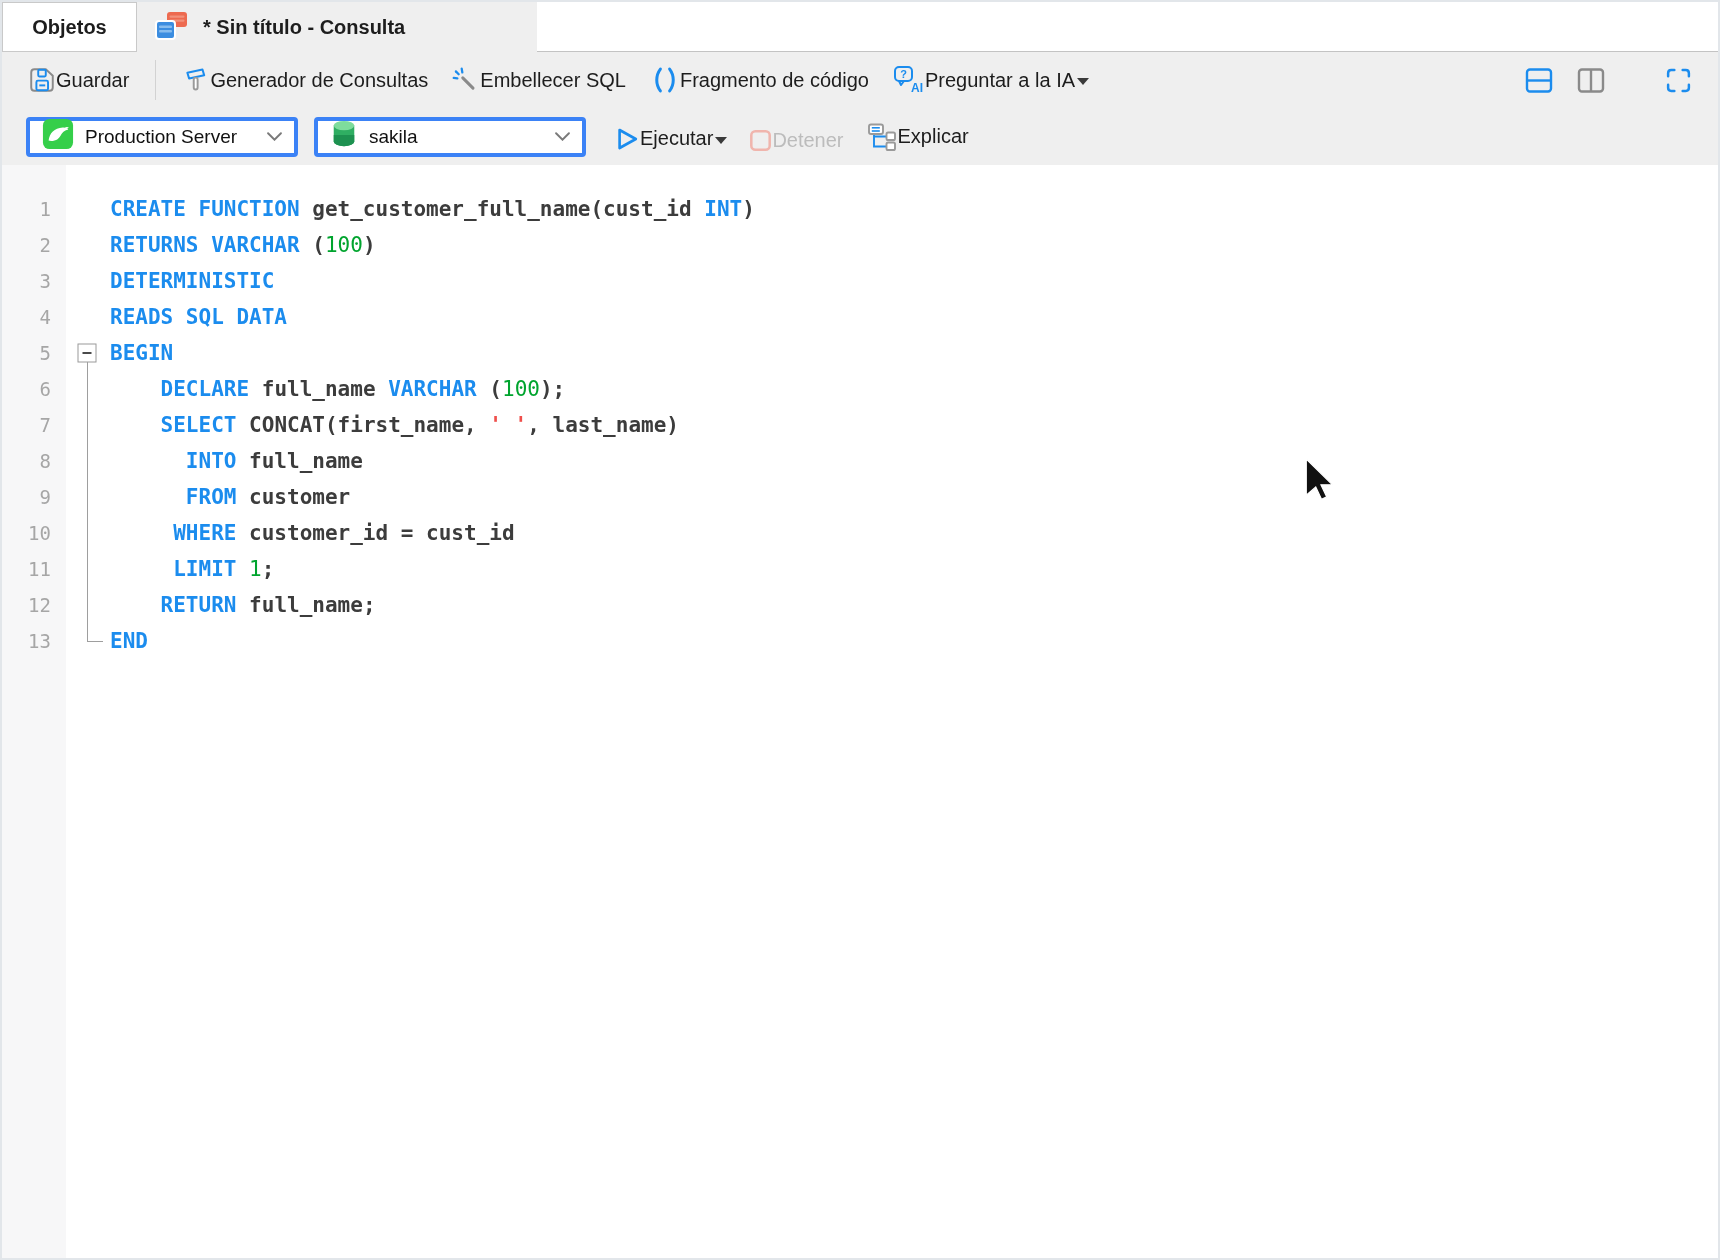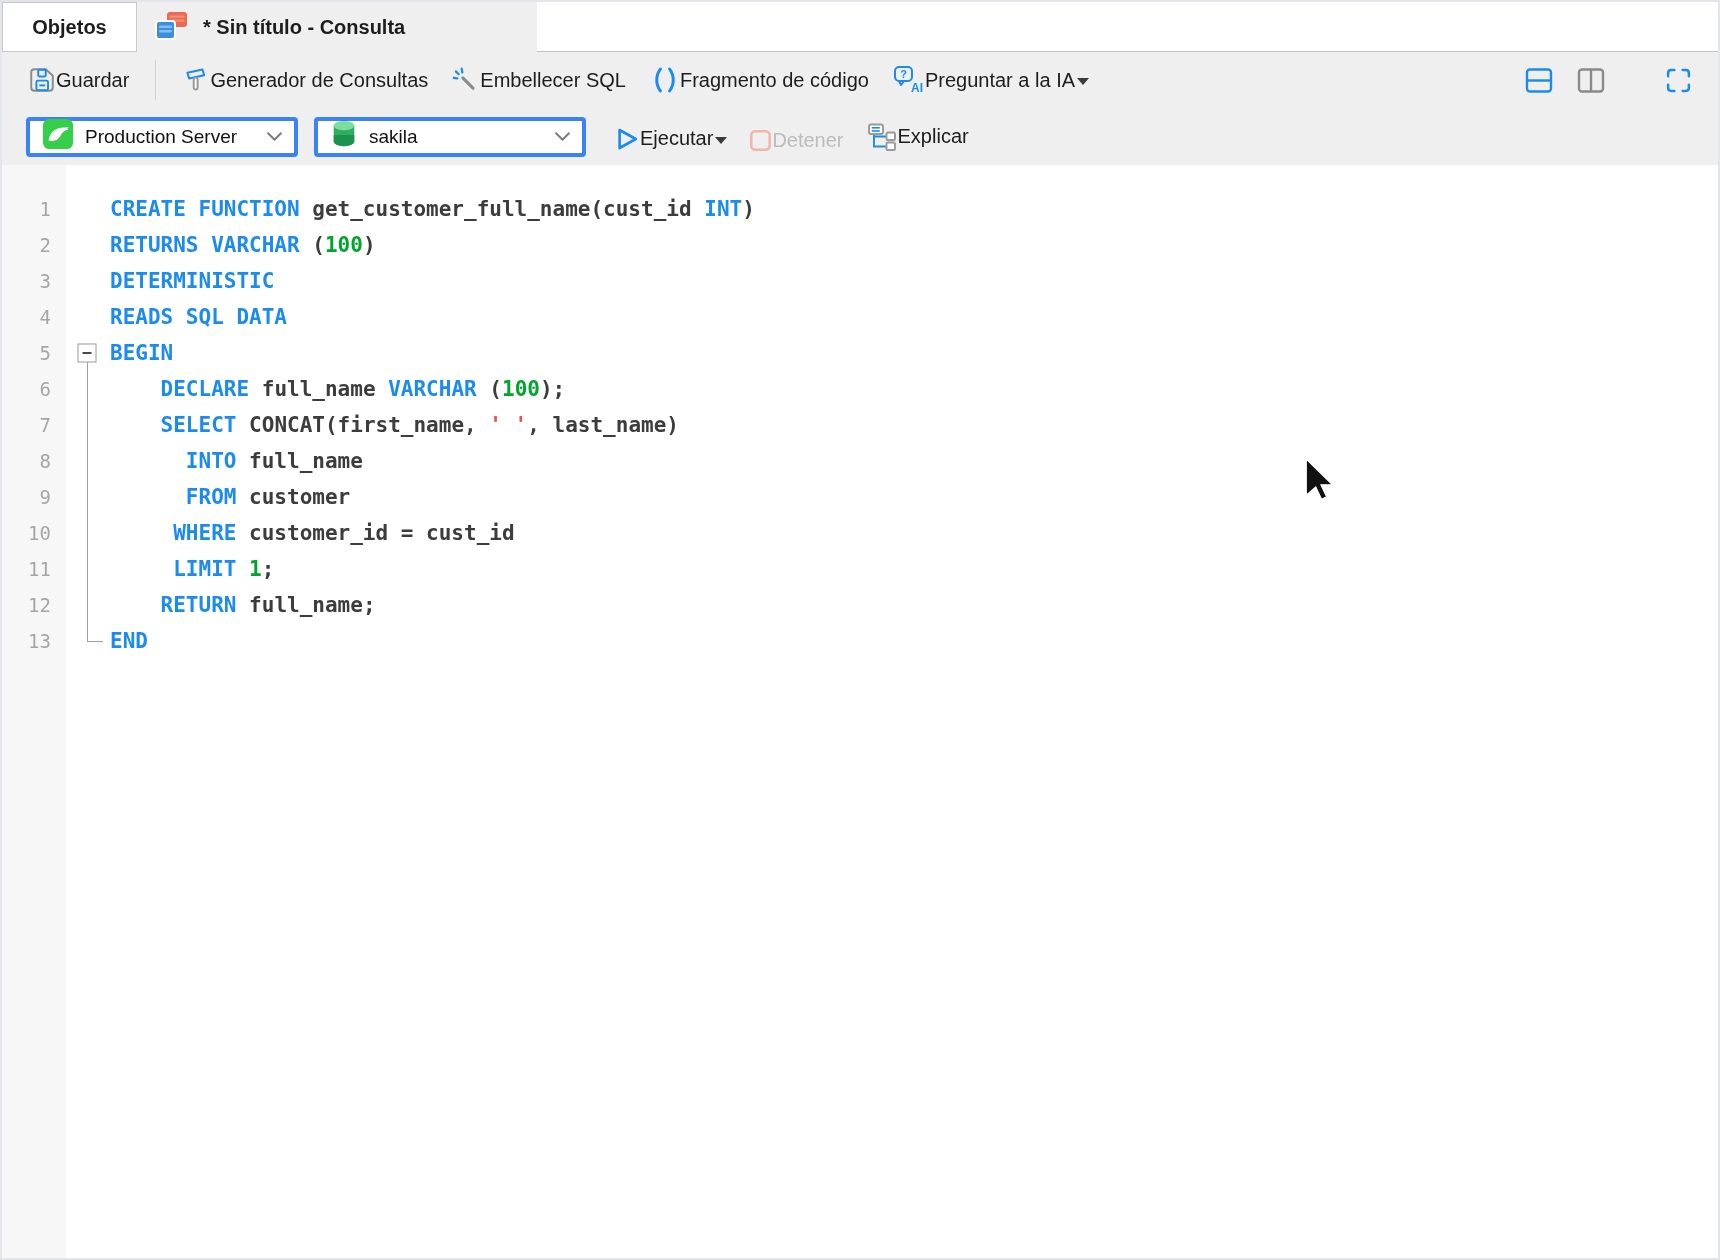--- a/index.html
+++ b/index.html
@@ -81,21 +81,21 @@
     content:""; position:absolute; left:50%; top:50%; width:9px; height:2px;
     transform:translate(-50%,-50%); background:#4a4a4a;
   }
   .rail.box .stem { position:absolute; left:50%; top:calc(50% + 9px); bottom:0; width:1px; background:#9e9e9e; }
   .code-text {
     font-family:"DejaVu Sans Mono", monospace; font-size:21px; white-space:pre;
     padding-left:2px; color:var(--identifier);
   }
   .tk-kw  { color:var(--keyword); font-weight:bold; }
   .tk-id  { color:var(--identifier);font-weight:bold; }
-  .tk-num { color:var(--number-green); font-weight:bold; }
+  .tk-num { color:var(--number-green); font-weight:normal; }
   .tk-str { color:var(--string-red); font-weight:bold; }
 
   .cursor { position:absolute; left:1303px; top:455px; pointer-events:none; }
 </style>
 </head>
 <body>
 
 <div class="window">
 
   <div class="tabbar">

